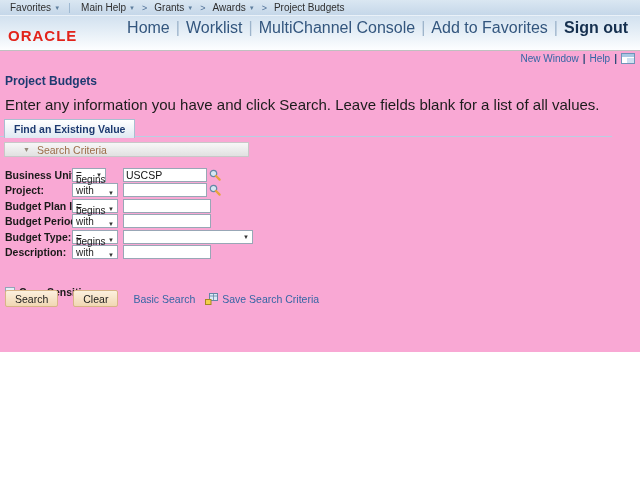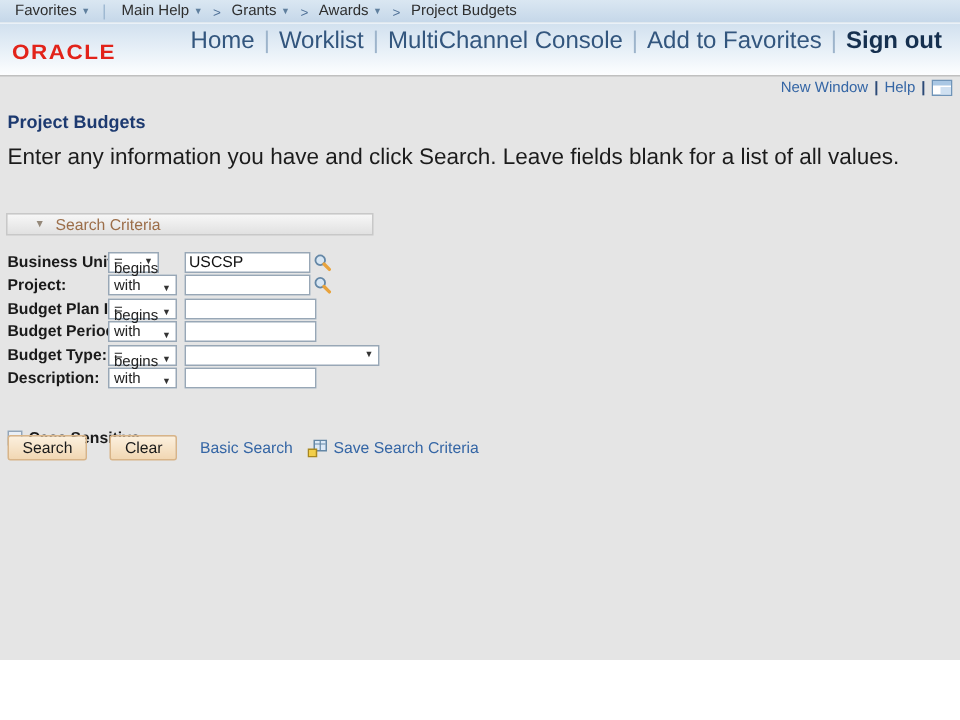--- a/index.html
+++ b/index.html
@@ -1,18 +1,18 @@
 <!DOCTYPE html>
 <html><head>
 <meta charset="utf-8">
 <style>
   * { margin:0; padding:0; box-sizing:border-box; }
   html,body { background:#fff; }
   body { font-family:"Liberation Sans", sans-serif; }
-  #screen { position:relative; width:640px; height:440px; background:#e5e5e5; overflow:hidden; }
+  #screen { position:relative; width:640px; height:352px; background:#f9a8d4; overflow:hidden; }
 
   
   .crumbbar { position:absolute; left:0; top:0; width:640px; height:16px;
     background:linear-gradient(#dae7f2,#c5d7e9); border-bottom:1px solid #eaf1f8;
     display:flex; align-items:center; font-size:10px; color:#2e2e2e; padding-left:7px; }
   .crumb-item { display:flex; align-items:center; cursor:default; padding:0 3px; white-space:nowrap; }
   .dd-tri { font-size:6px; color:#5f7f9e; margin-left:3px; line-height:1; }
   .crumb-div { width:1px; height:10px; background:#9fb9d2; margin:0 8px 0 6px; }
   .crumb-sep { color:#4e6f96; font-size:9px; margin:0 4px; }
 
@@ -134,20 +134,23 @@
         <rect x="0.5" y="0.5" width="13" height="10" fill="#ffffff" stroke="#6f94b8"></rect>
         <rect x="1" y="1" width="12" height="3" fill="#a9c7e4"></rect>
         <rect x="6" y="5" width="7" height="5" fill="#cfe0f1"></rect>
       </svg>
     </span>
   </div>
 
   <div class="page-title">Project Budgets</div>
   <div class="instruction">Enter any information you have and click Search. Leave fields blank for a list of all values.</div>
 
+  <div class="tabstrip">
+    <div class="tab">Find an Existing Value</div>
+  </div>
 
   <div class="criteria-bar">
     <span class="collapse-tri">▼</span>
     <span class="criteria-text">Search Criteria</span>
   </div>
 
   <div class="form">
 
     <div class="frow">
       <span class="flabel">Business Unit:</span>

